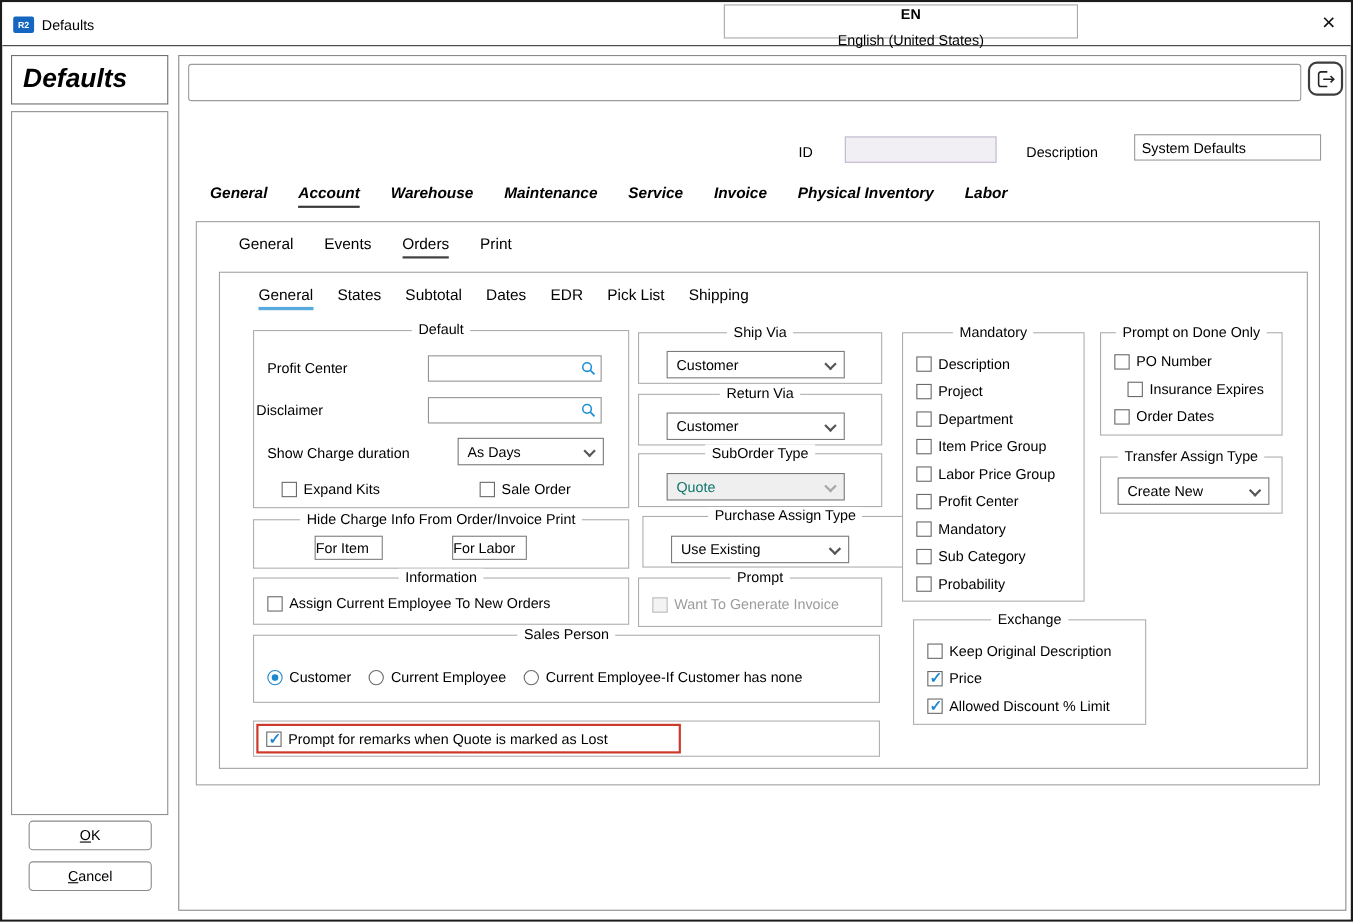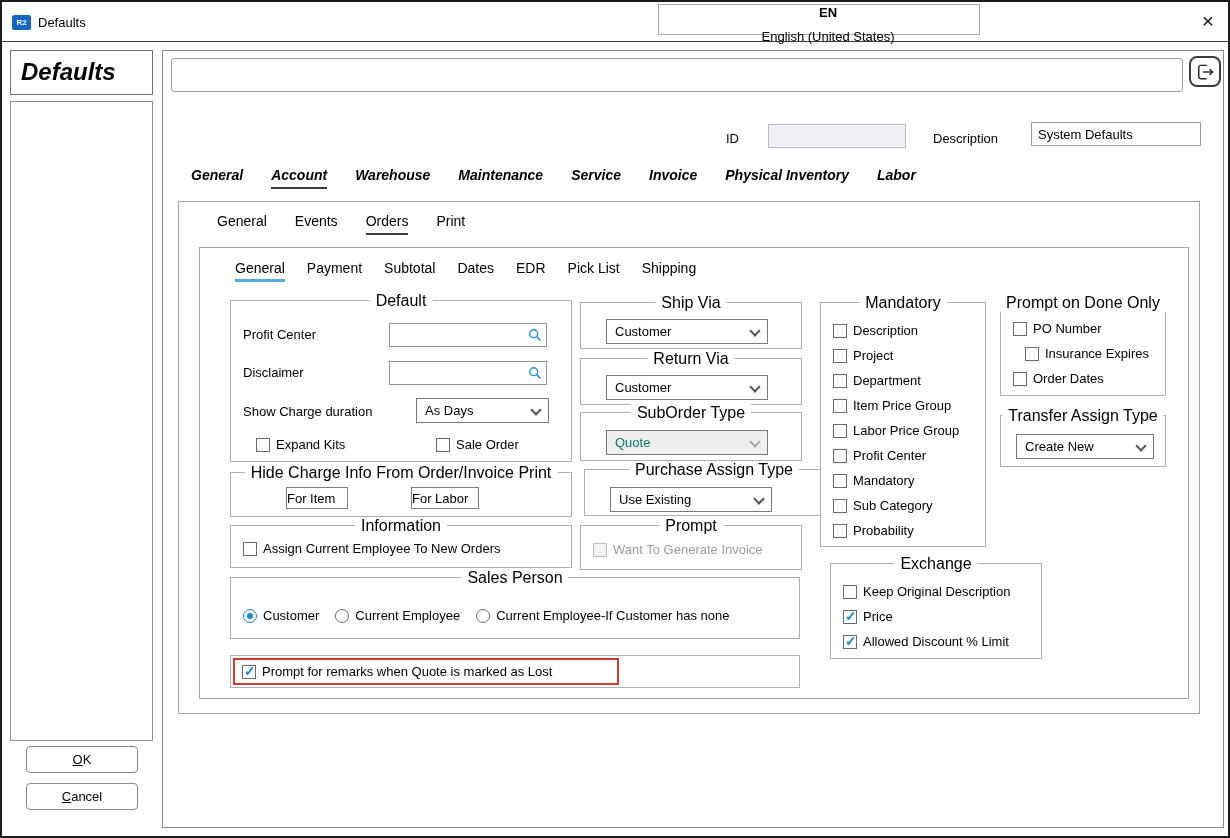--- a/index.html
+++ b/index.html
@@ -50,21 +50,21 @@
   .tabs-l3 { left: 35px; top: 12px; gap: 22px; font-size: 14px; }
   .tabs-l3 .tab { border-bottom-width: 3px; padding-bottom: 3px; }
   .tabs-l3 .tab.selected { border-bottom-color: #57a9de; }
 
   .lvl2-panel { position: absolute; left: 15px; top: 150px; width: 1022px; height: 513px; border: 1px solid #a2a2a2; }
   .lvl3-panel { position: absolute; left: 20px; top: 45px; width: 990px; height: 452px; border: 1px solid #a2a2a2; }
 
   
   .grp { position: absolute; border: 1px solid #aeaeae; background: #fff; }
   .grp-title { position: absolute; top: -9px; left: 50%; transform: translateX(-50%); background: #fff; padding: 0 6px;
-               font-size: 16px; white-space: nowrap; }
+               font-size: 13px; white-space: nowrap; }
 
   
   .cb { position: absolute; display: flex; align-items: center; gap: 6px; font-size: 13px; white-space: nowrap; cursor: default; }
   .cb .box { width: 14px; height: 14px; border: 1px solid #6a6a6a; background: #fff; position: relative; flex: 0 0 auto; }
   .cb .box.checked::after { content: "\2713"; position: absolute; left: 1px; top: -3px; font-size: 14px; font-weight: bold; color: #1e87d0; }
   .cb.disabled .lbl { color: #9c9c9c; }
   .cb.disabled .box { border-color: #bcbcbc; background: #f3f3f3; }
 
   
   .radio { display: flex; align-items: center; gap: 6px; font-size: 13px; white-space: nowrap; cursor: default; }
@@ -173,40 +173,40 @@
       <div class="tabs tabs-l2">
         <span class="tab">General</span>
         <span class="tab">Events</span>
         <span class="tab selected">Orders</span>
         <span class="tab">Print</span>
       </div>
 
       <div class="lvl3-panel">
         <div class="tabs tabs-l3">
           <span class="tab selected">General</span>
-          <span class="tab">Payment</span>
+          <span class="tab">States</span>
           <span class="tab">Subtotal</span>
           <span class="tab">Dates</span>
           <span class="tab">EDR</span>
           <span class="tab">Pick List</span>
           <span class="tab">Shipping</span>
         </div>
 
         <div class="grp" style="left:30px;top:52px;width:342px;height:162px">
           <span class="grp-title">Default</span>
           <span class="flabel" style="left:12px;top:26px">Profit Center</span>
           <div class="search-input" style="left:158px;top:22px;width:158px">
             <span class="mag">
               <svg width="14" height="14" viewBox="0 0 16 16">
                   <circle cx="6.5" cy="6.5" r="4.5" fill="none" stroke="#1e8fd5" stroke-width="1.6"></circle>
                   <line x1="10" y1="10" x2="14.2" y2="14.2" stroke="#1e8fd5" stroke-width="1.8"></line>
                 </svg>
             </span>
           </div>
-          <span class="flabel" style="left:12px;top:64px">Disclaimer</span>
+          <span class="flabel" style="left:2px;top:64px">Disclaimer</span>
           <div class="search-input" style="left:158px;top:60px;width:158px">
             <span class="mag">
               <svg width="14" height="14" viewBox="0 0 16 16">
                   <circle cx="6.5" cy="6.5" r="4.5" fill="none" stroke="#1e8fd5" stroke-width="1.6"></circle>
                   <line x1="10" y1="10" x2="14.2" y2="14.2" stroke="#1e8fd5" stroke-width="1.8"></line>
                 </svg>
             </span>
           </div>
           <span class="flabel" style="left:12px;top:103px">Show Charge duration</span>
           <div class="dd" style="left:185px;top:97px;width:133px">

